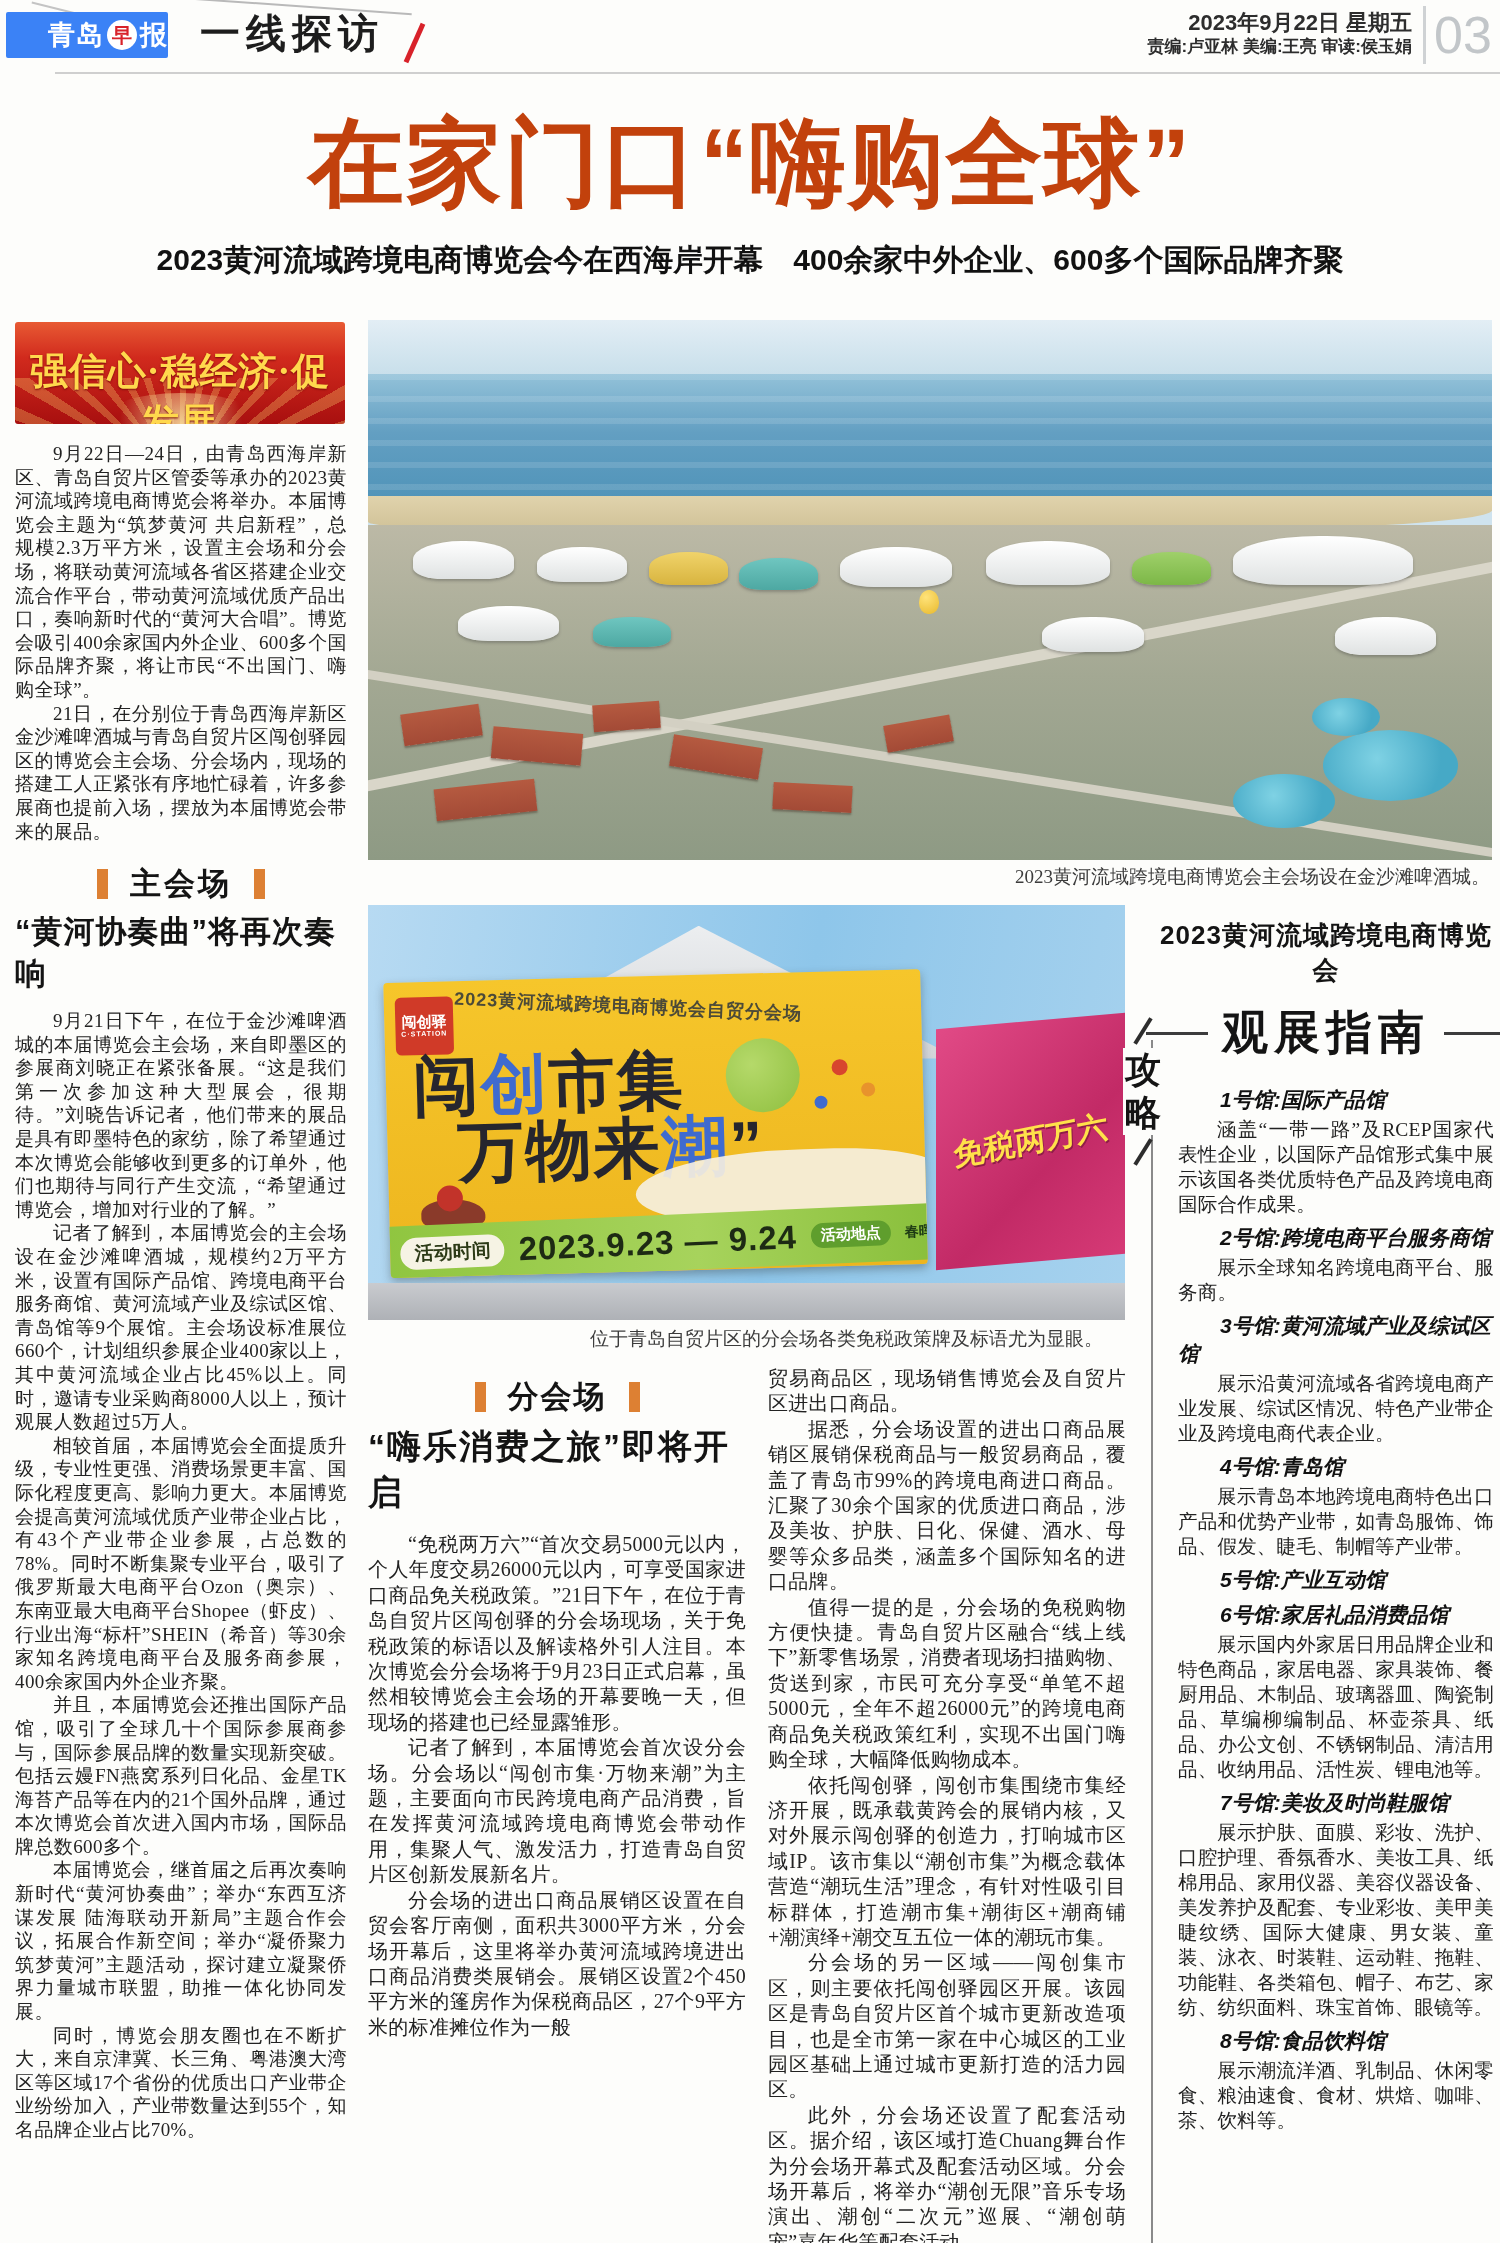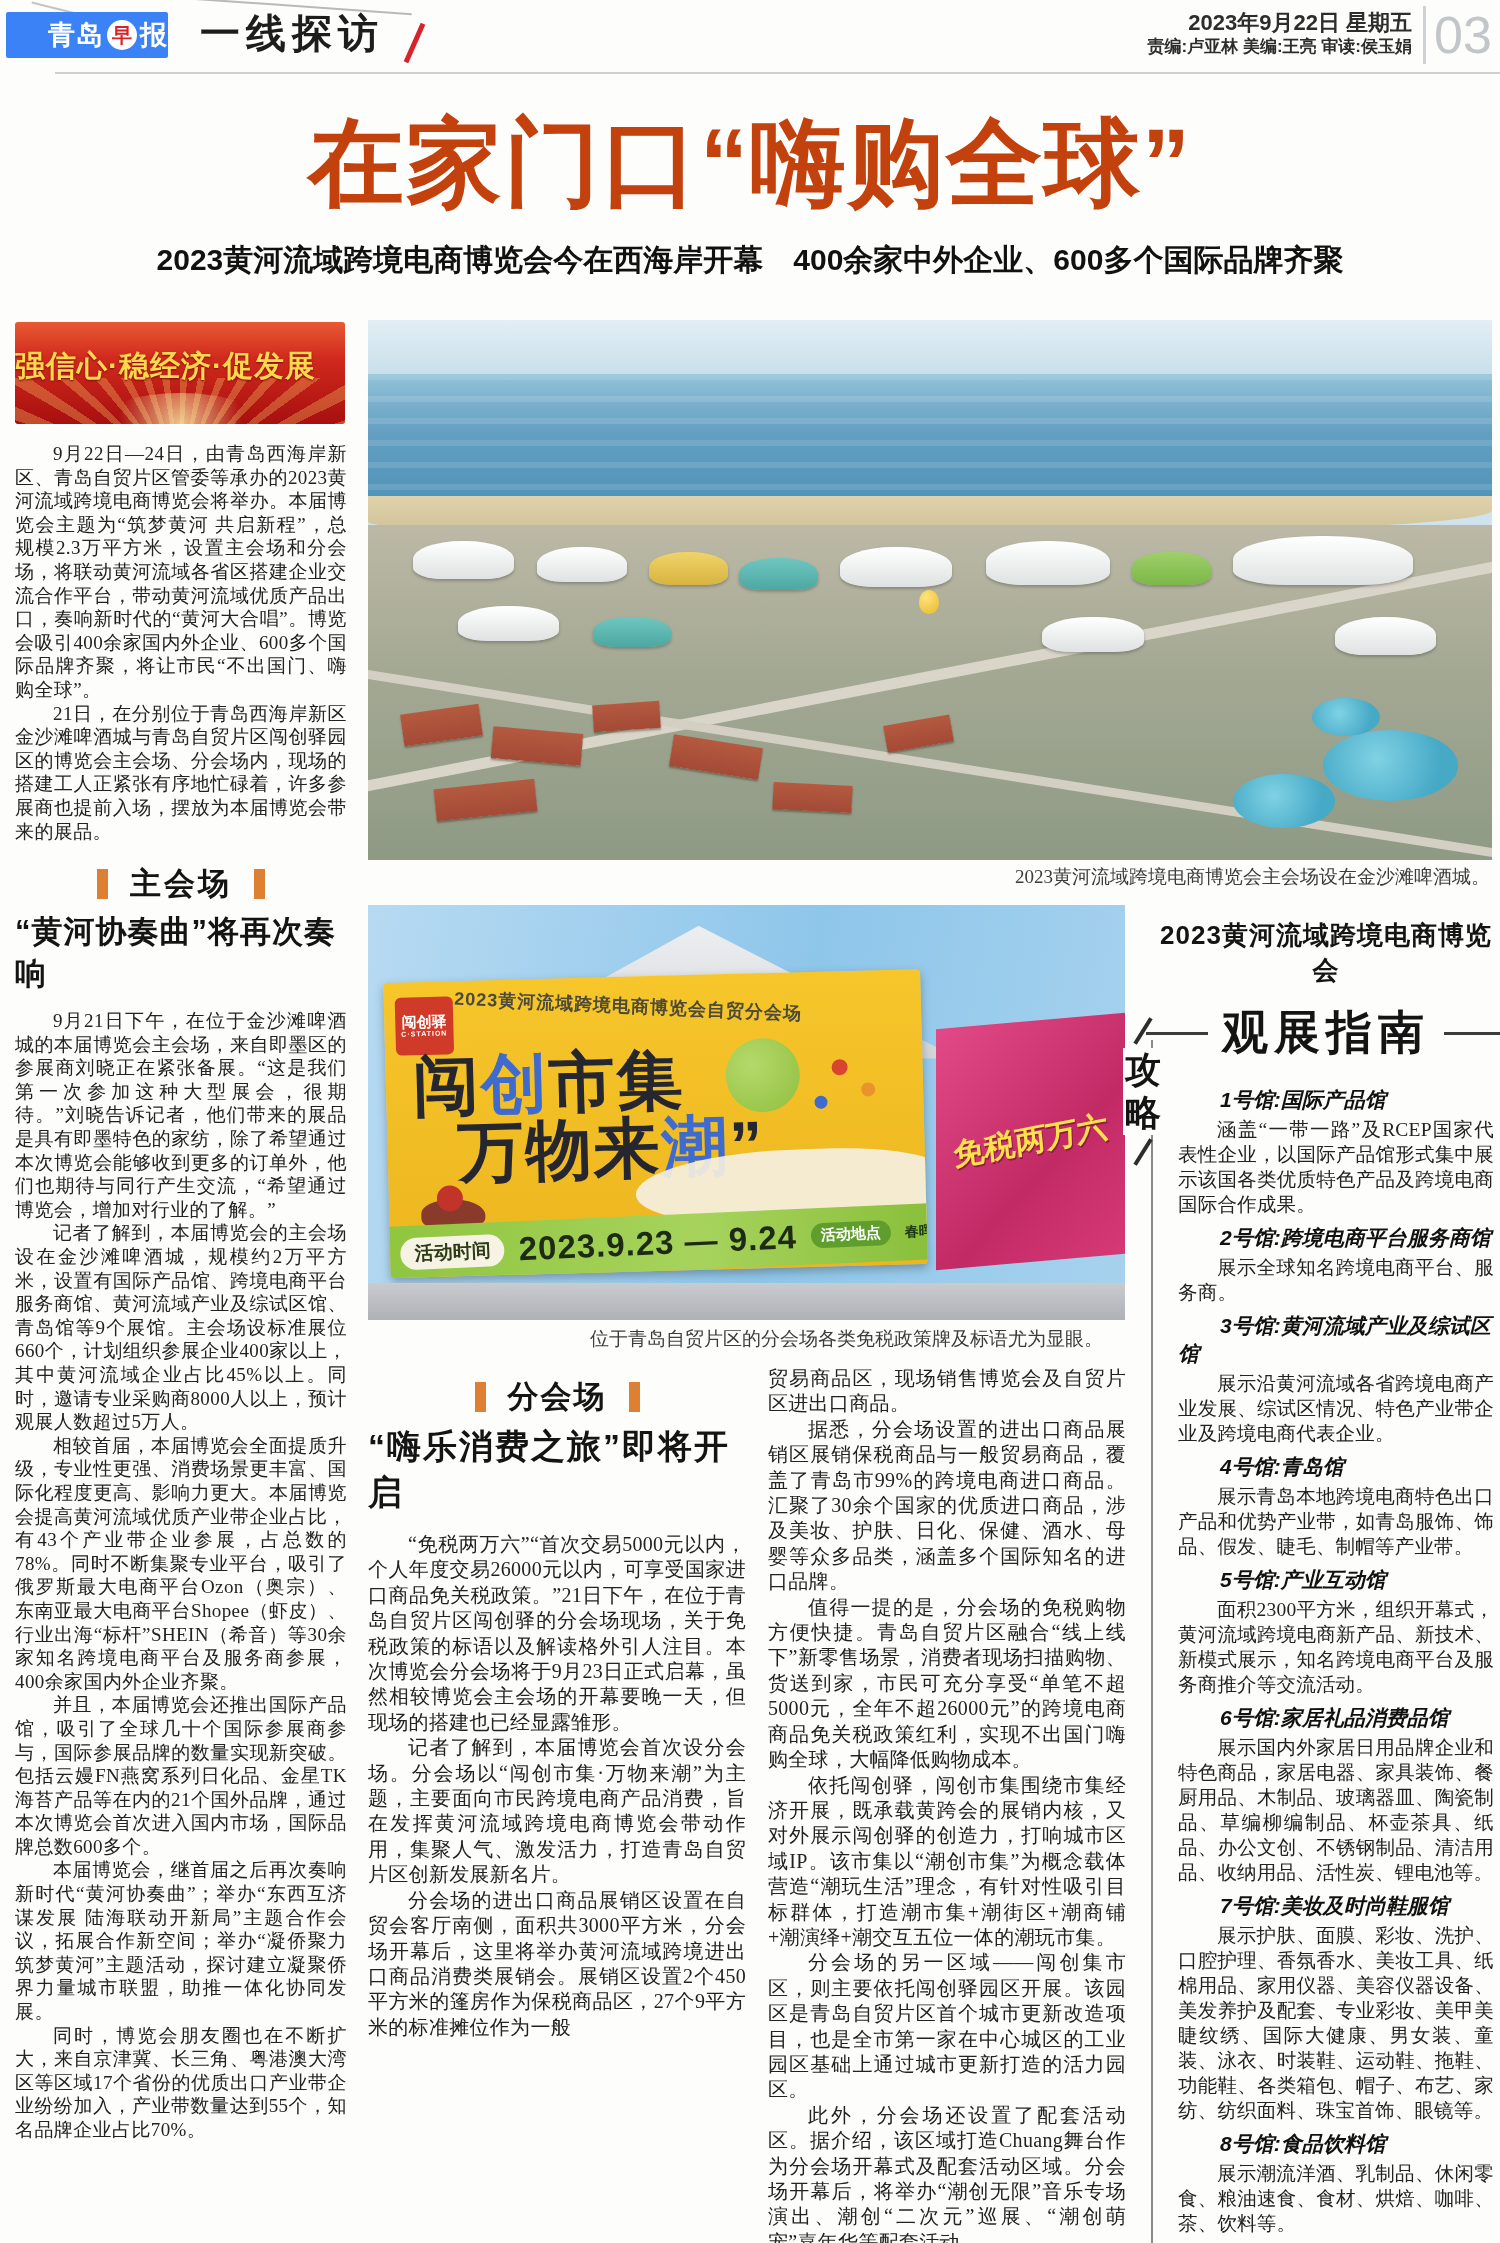--- a/index.html
+++ b/index.html
@@ -26,22 +26,22 @@
 
   
   .headline{position:absolute;left:0;top:100px;width:100%;text-align:center;font-size:96px;
         font-weight:900;color:#c2410c;letter-spacing:2px;}
   .subheadline{position:absolute;left:0;top:240px;width:100%;text-align:center;font-size:30px;
         font-weight:bold;color:#111;}
 
   
   .banner{position:absolute;left:15px;top:322px;width:330px;height:102px;border-radius:3px;
         background:linear-gradient(180deg,#e85a33 0%,#d12a1d 35%,#a80f0f 100%);overflow:hidden;}
-  .banner .txt{position:relative;z-index:2;margin-top:24px;font-size:30px;font-weight:900;
-        color:#ffd84d;text-shadow:0 1px 2px #7a0a0a;letter-spacing:1px;}
+  .banner .txt{position:relative;z-index:2;text-align:center;margin-top:24px;font-size:38px;font-weight:900;
+        color:#ffd84d;text-shadow:0 1px 2px #7a0a0a;letter-spacing:1px;font-family:Liberation Serif, serif;}
   .banner .rays{position:absolute;left:-20%;bottom:-55%;width:140%;height:100%;z-index:1;
         background:repeating-conic-gradient(from -90deg at 50% 100%,rgba(255,214,110,.30) 0 4deg,rgba(255,214,110,0) 4deg 10deg);}
   .banner .glow{position:absolute;left:25%;bottom:-30%;width:50%;height:60%;z-index:1;border-radius:50%;
         background:radial-gradient(circle,rgba(255,240,170,.8),rgba(255,240,170,0) 70%);}
 
   .col1{position:absolute;left:15px;top:442px;width:332px;}
   .col1 p{font-size:19px;line-height:23.6px;text-align:justify;text-indent:2em;margin:0;letter-spacing:.4px;}
 
   .sec-head{display:flex;align-items:center;justify-content:center;gap:22px;margin:20px 0 6px;}
   .sec-bar{width:11px;height:30px;background:#dd8033;}
@@ -284,21 +284,20 @@
     <div class="halls">
       <div class="hall-name">1号馆:国际产品馆</div>
       <p class="hall-desc">涵盖“一带一路”及RCEP国家代表性企业，以国际产品馆形式集中展示该国各类优质特色产品及跨境电商国际合作成果。</p>
       <div class="hall-name">2号馆:跨境电商平台服务商馆</div>
       <p class="hall-desc">展示全球知名跨境电商平台、服务商。</p>
       <div class="hall-name">3号馆:黄河流域产业及综试区馆</div>
       <p class="hall-desc">展示沿黄河流域各省跨境电商产业发展、综试区情况、特色产业带企业及跨境电商代表企业。</p>
       <div class="hall-name">4号馆:青岛馆</div>
       <p class="hall-desc">展示青岛本地跨境电商特色出口产品和优势产业带，如青岛服饰、饰品、假发、睫毛、制帽等产业带。</p>
       <div class="hall-name">5号馆:产业互动馆</div>
-      <p class="hall-desc">面积2300平方米，组织开幕式，黄河流域跨境电商新产品、新技术、新模式展示，知名跨境电商平台及服务商推介等交流活动。</p>
       <div class="hall-name">6号馆:家居礼品消费品馆</div>
       <p class="hall-desc">展示国内外家居日用品牌企业和特色商品，家居电器、家具装饰、餐厨用品、木制品、玻璃器皿、陶瓷制品、草编柳编制品、杯壶茶具、纸品、办公文创、不锈钢制品、清洁用品、收纳用品、活性炭、锂电池等。</p>
       <div class="hall-name">7号馆:美妆及时尚鞋服馆</div>
       <p class="hall-desc">展示护肤、面膜、彩妆、洗护、口腔护理、香氛香水、美妆工具、纸棉用品、家用仪器、美容仪器设备、美发养护及配套、专业彩妆、美甲美睫纹绣、国际大健康、男女装、童装、泳衣、时装鞋、运动鞋、拖鞋、功能鞋、各类箱包、帽子、布艺、家纺、纺织面料、珠宝首饰、眼镜等。</p>
       <div class="hall-name">8号馆:食品饮料馆</div>
       <p class="hall-desc">展示潮流洋酒、乳制品、休闲零食、粮油速食、食材、烘焙、咖啡、茶、饮料等。</p>
 
     </div>
   </div>
 

